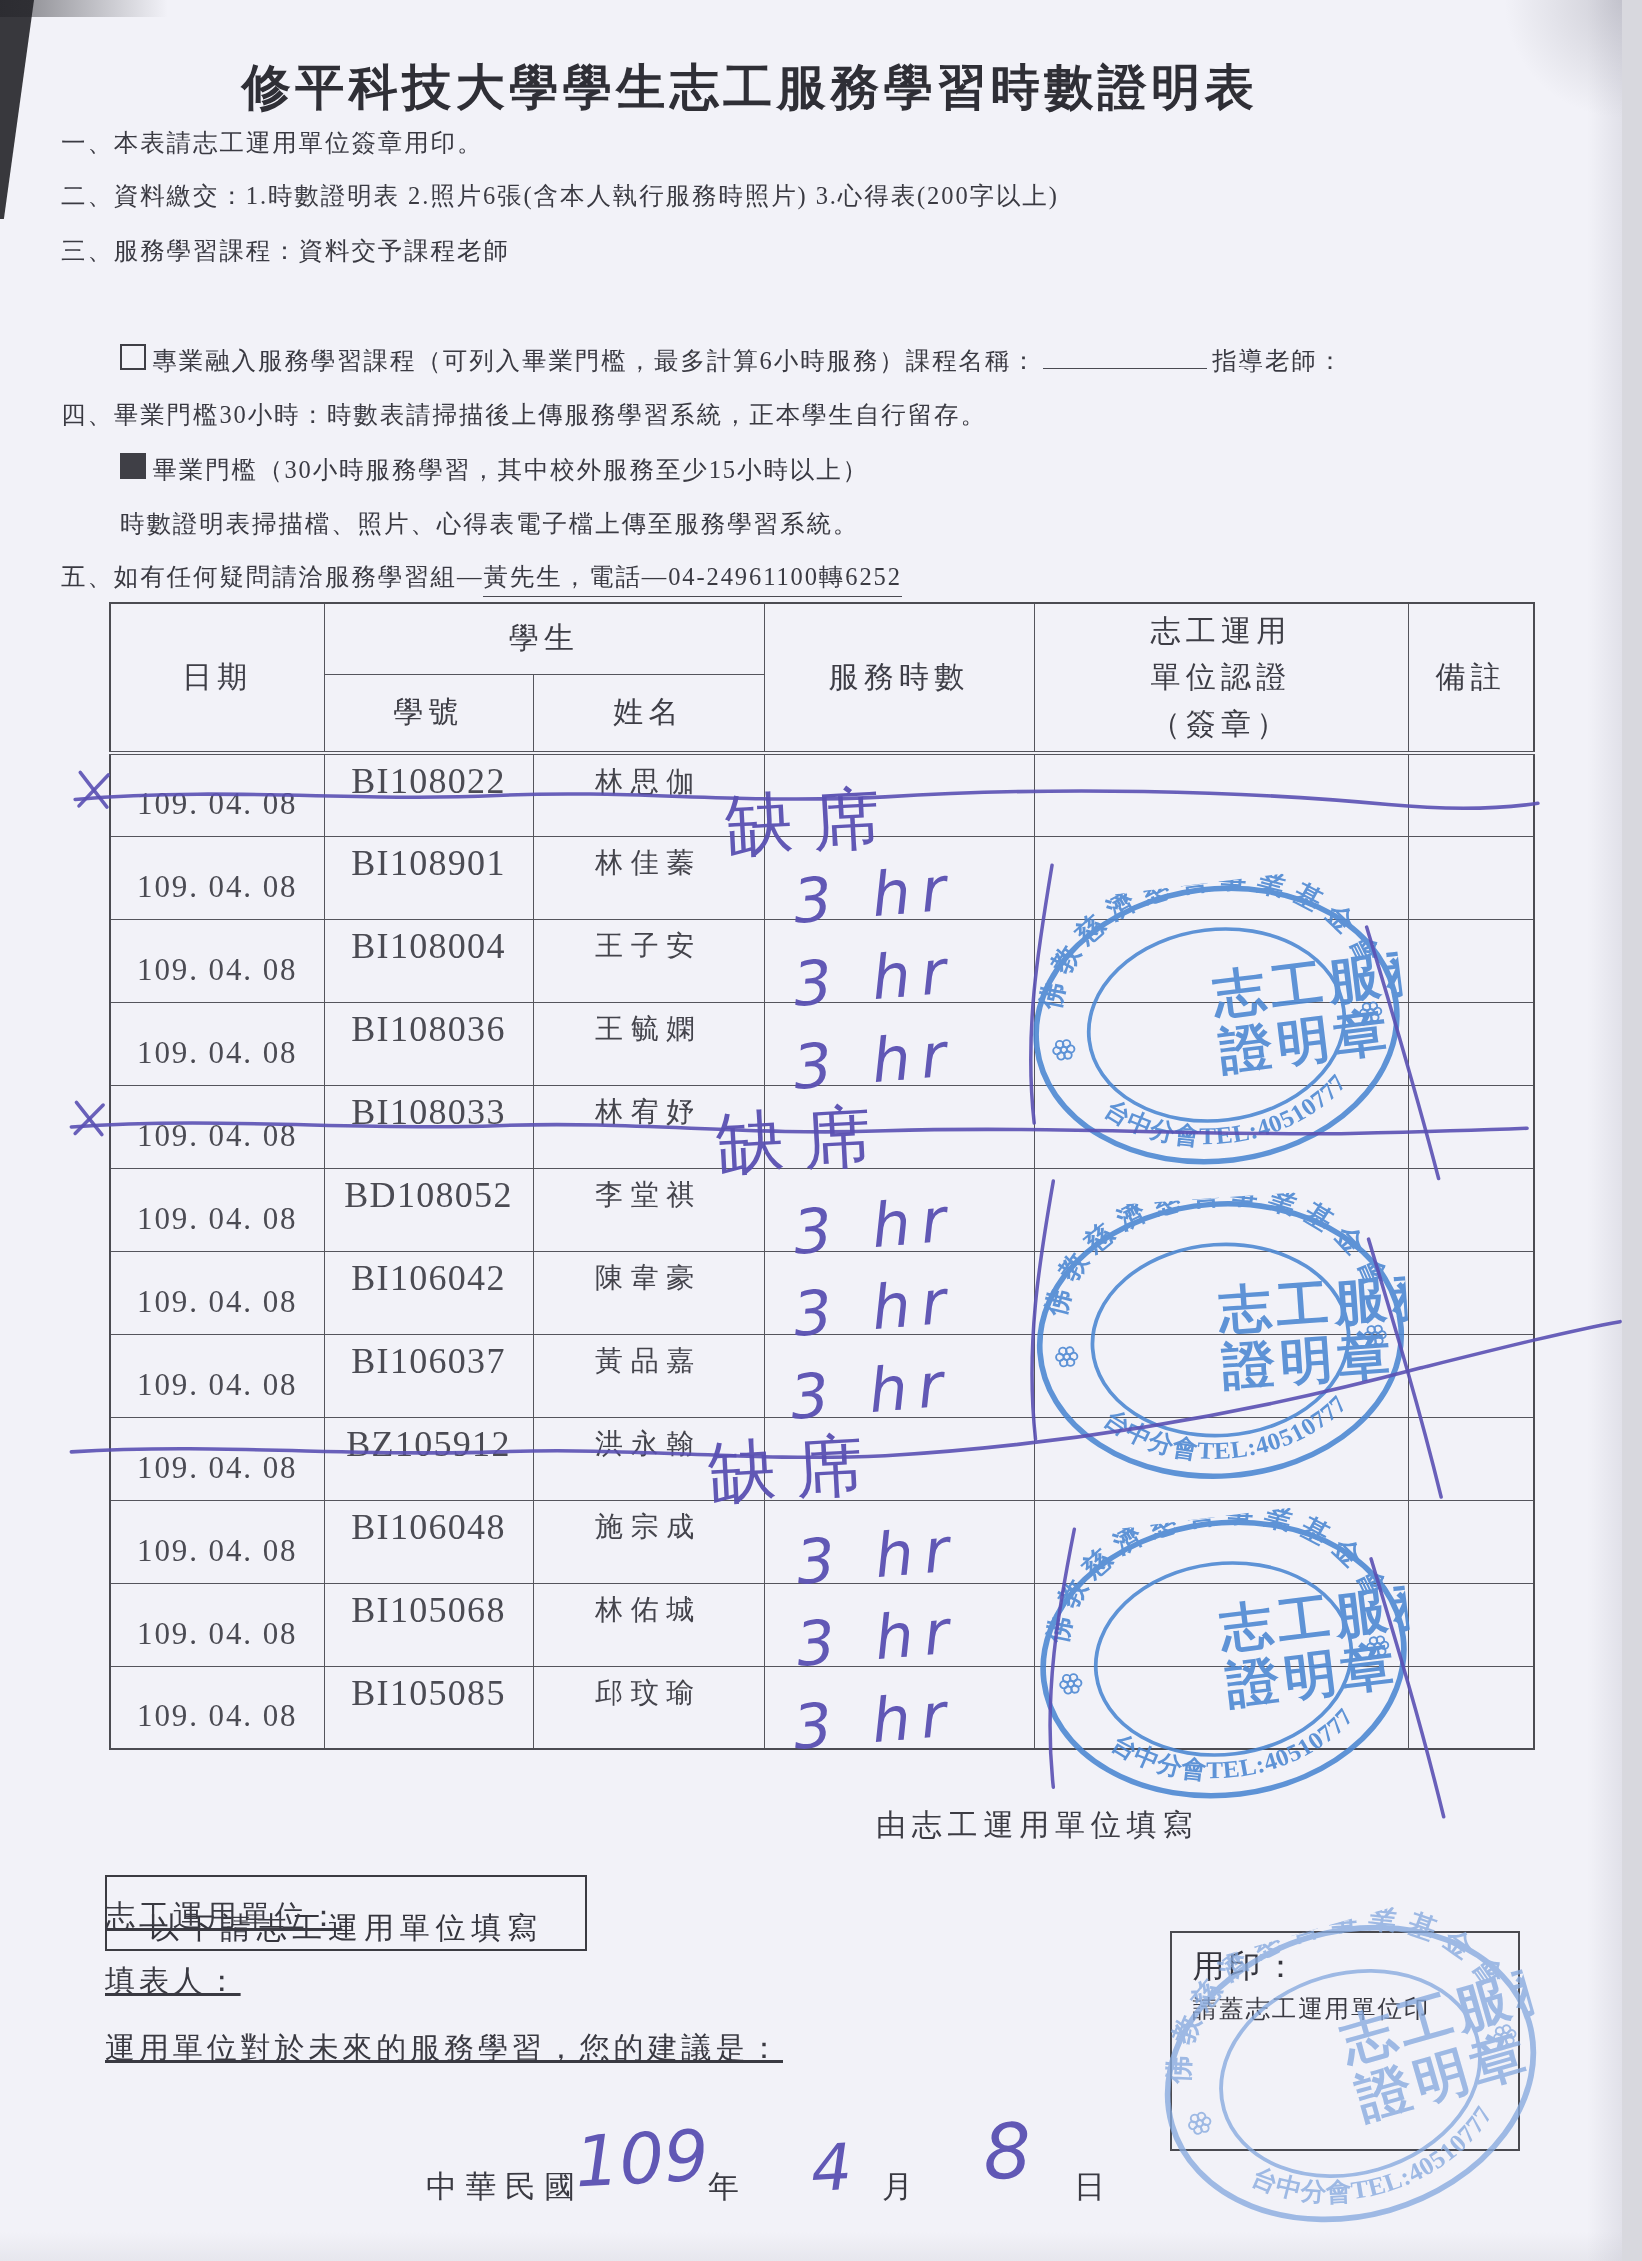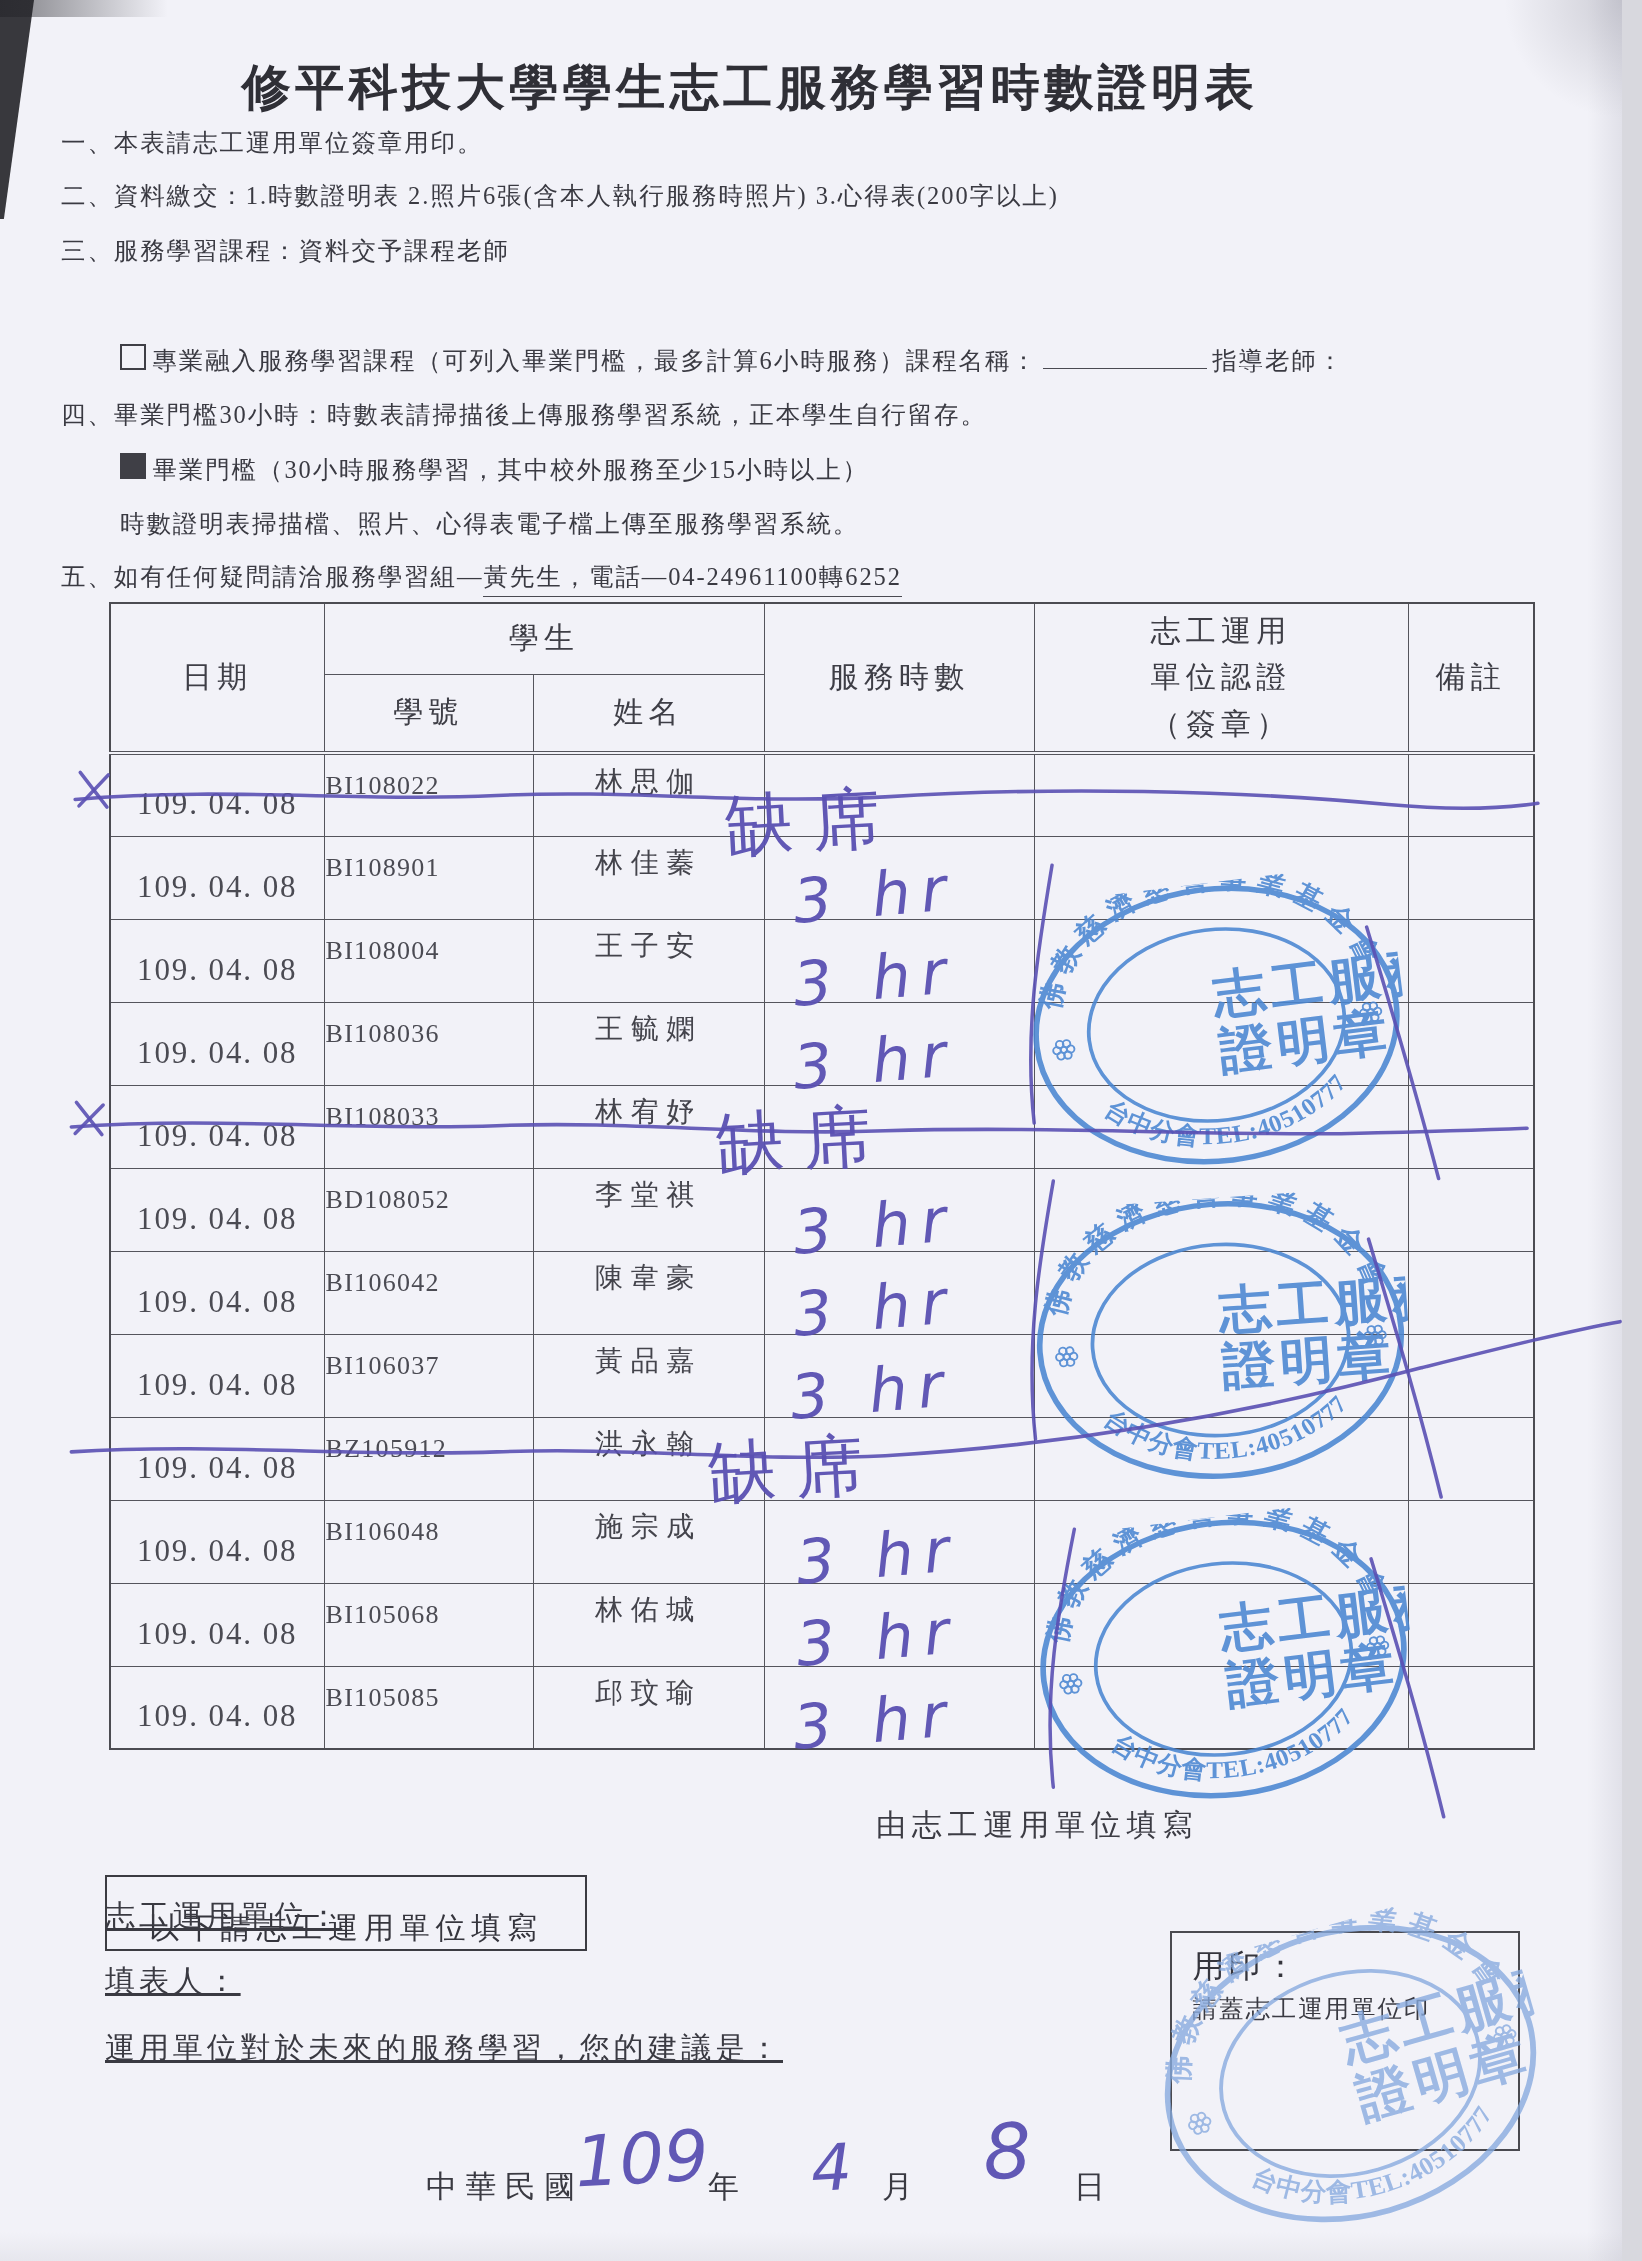--- a/index.html
+++ b/index.html
@@ -33,21 +33,21 @@
   
   table.grid{position:absolute;left:109px;top:602px;width:1424px;border-collapse:collapse;table-layout:fixed;}
   table.grid td{border:1.6px solid #55555c;overflow:visible;}
   table.grid{border:2.3px solid #4c4c52;}
   tr.h1{height:71px;} tr.h2{height:79px;} tr.r{height:83px;}
   thead tr.h2 td, thead td[rowspan]{border-bottom:4.5px double #55555c;}
   .hc{text-align:center;font-size:30px;letter-spacing:5.2px;color:#3e3e46;}
   .hc div{line-height:1.55;}
   td.c-date{vertical-align:bottom;text-align:center;font-size:31px;letter-spacing:1.9px;
     color:#4b4b53;padding-bottom:14px;}
-  td.c-sid{vertical-align:top;text-align:left;font-size:26px;letter-spacing:1.3px;color:#4b4b53;padding-top:16px;}
+  td.c-sid{vertical-align:top;text-align:center;font-size:36px;letter-spacing:1.3px;color:#4b4b53;padding-top:5px;}
   td.c-name{vertical-align:top;text-align:center;font-size:28px;letter-spacing:7.7px;color:#44444c;padding-top:7.7px;}
 
   
   .hw{position:absolute;color:#5a50b2;white-space:nowrap;opacity:.95;}
   .hw-hours{font-family:"DejaVu Sans",sans-serif;font-style:italic;font-size:61px;
     letter-spacing:10.3px;transform:rotate(-5deg);}
   .hw-absent{font-family:"Liberation Serif","DejaVu Serif",serif;font-size:68px;
     letter-spacing:19.3px;transform:rotate(-3deg);}
   .hw-num{font-family:"DejaVu Sans",sans-serif;font-style:italic;transform:rotate(-3deg);}
 

